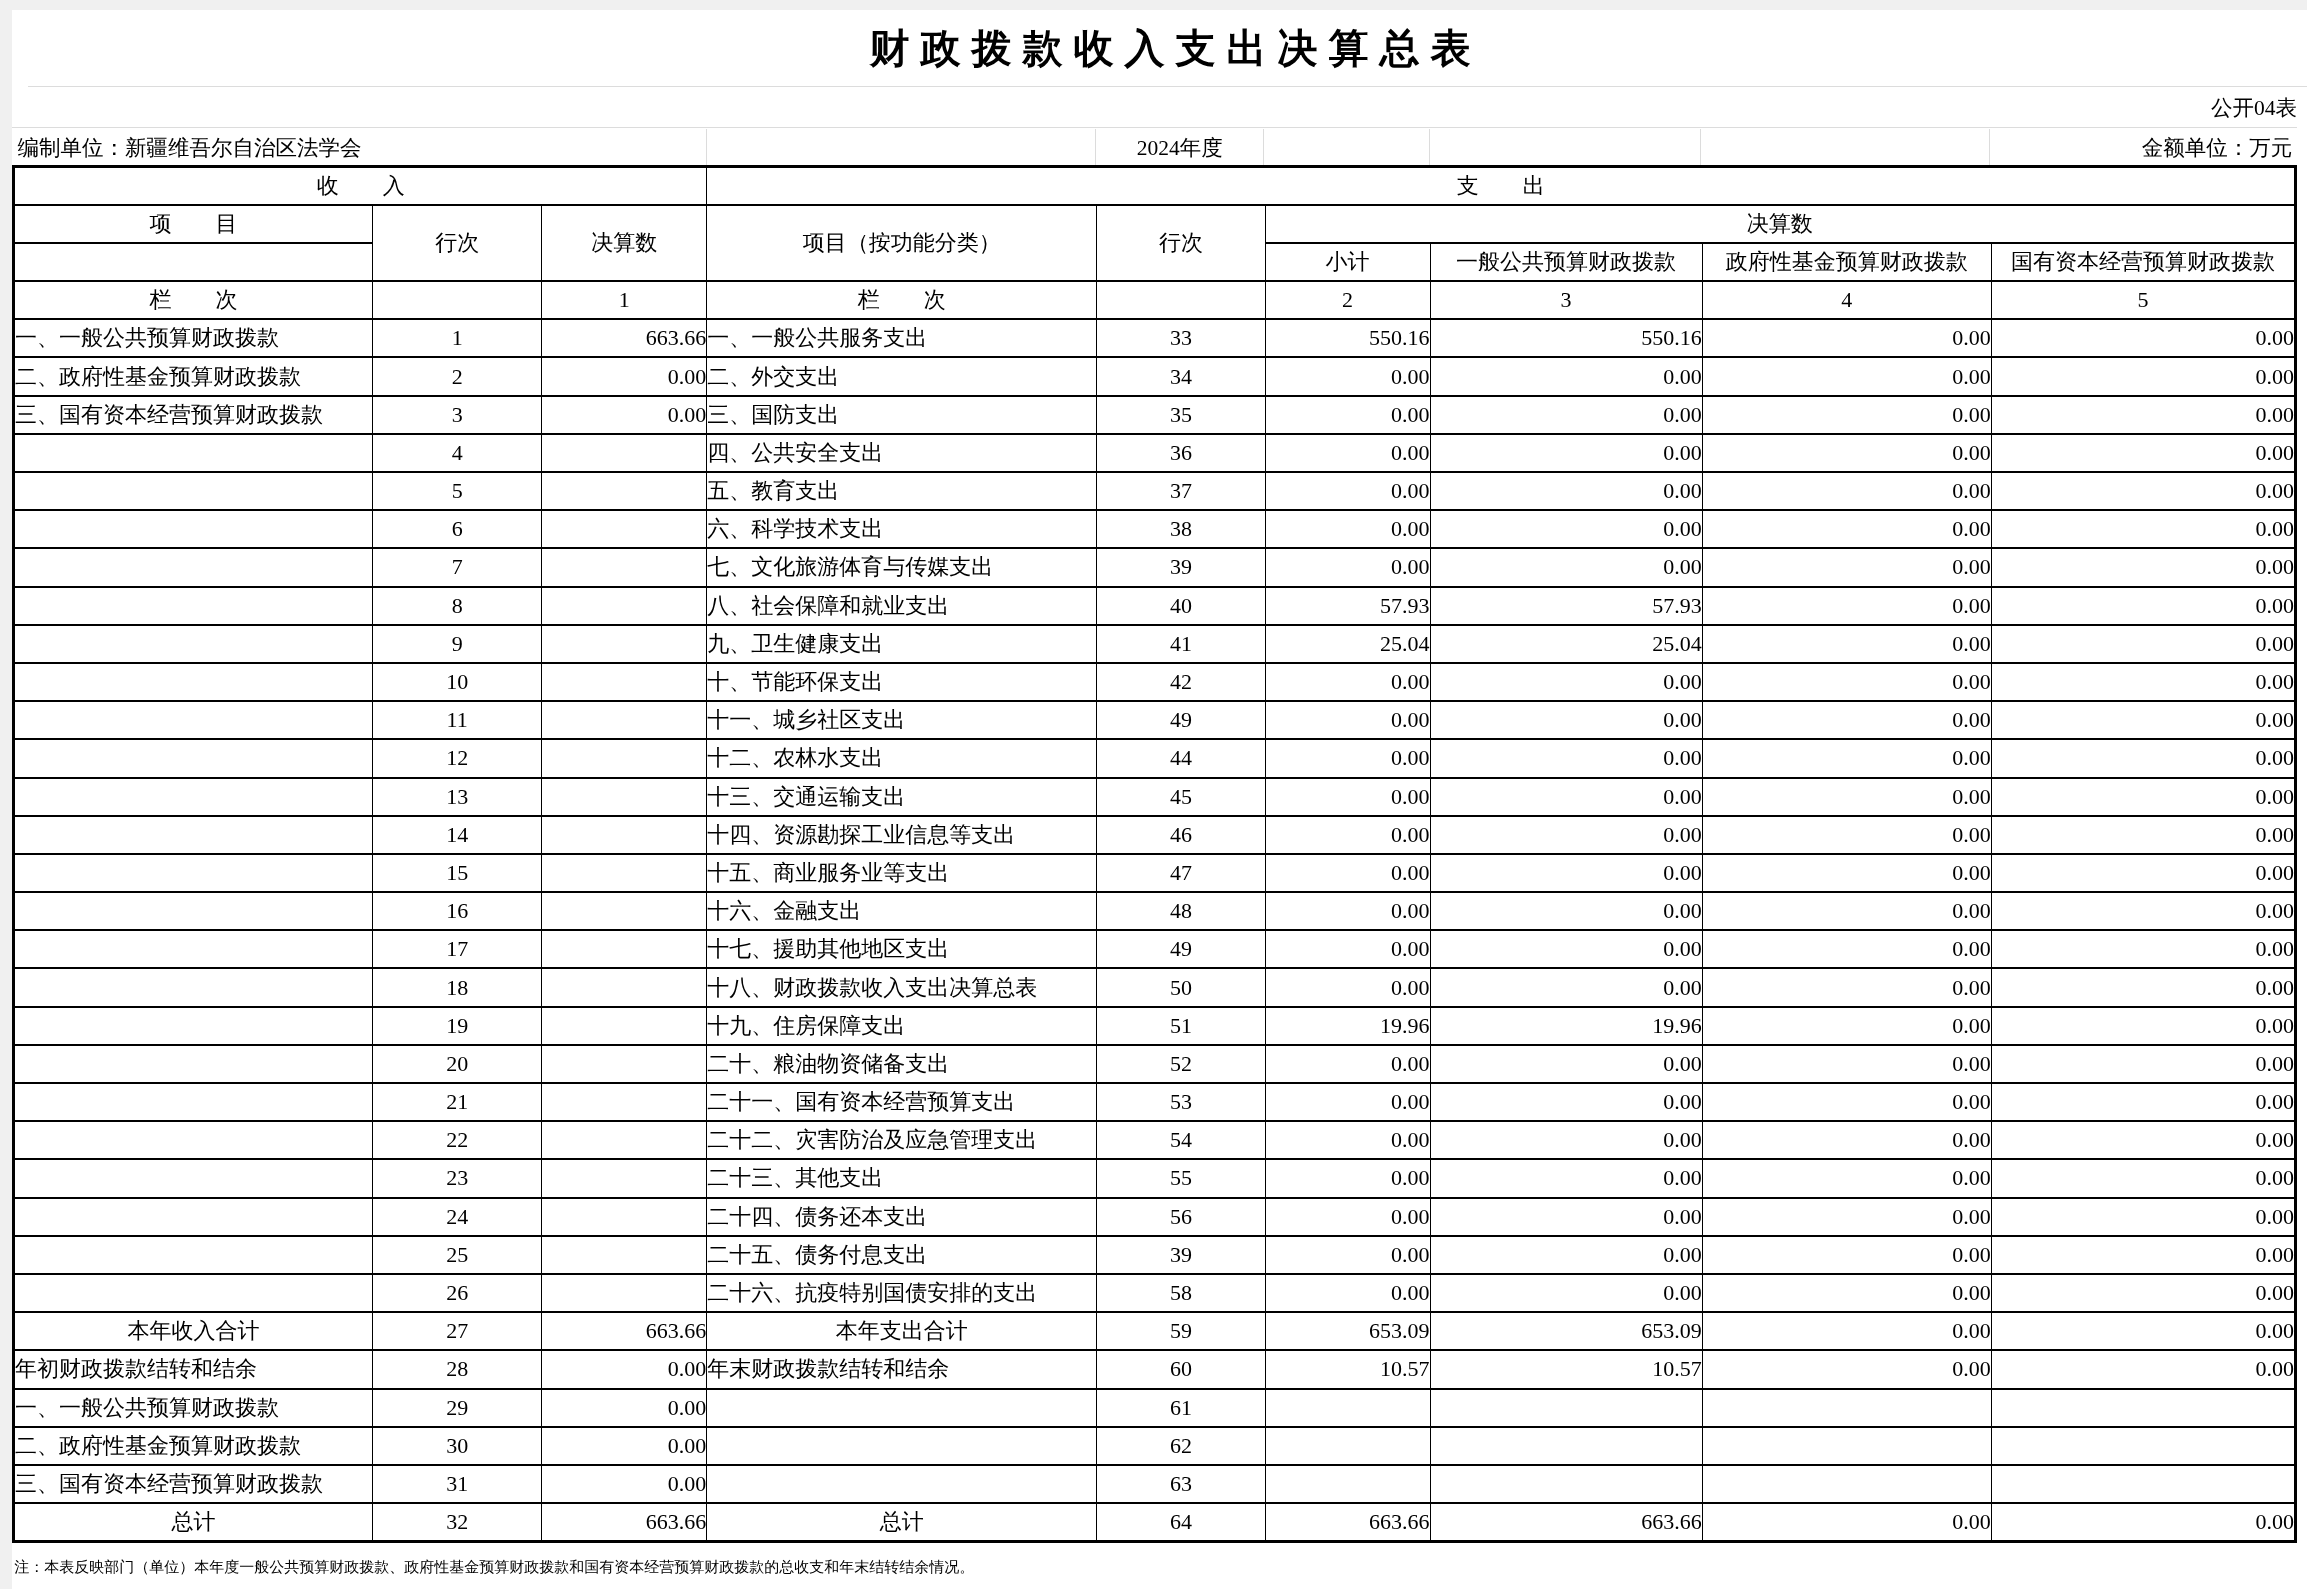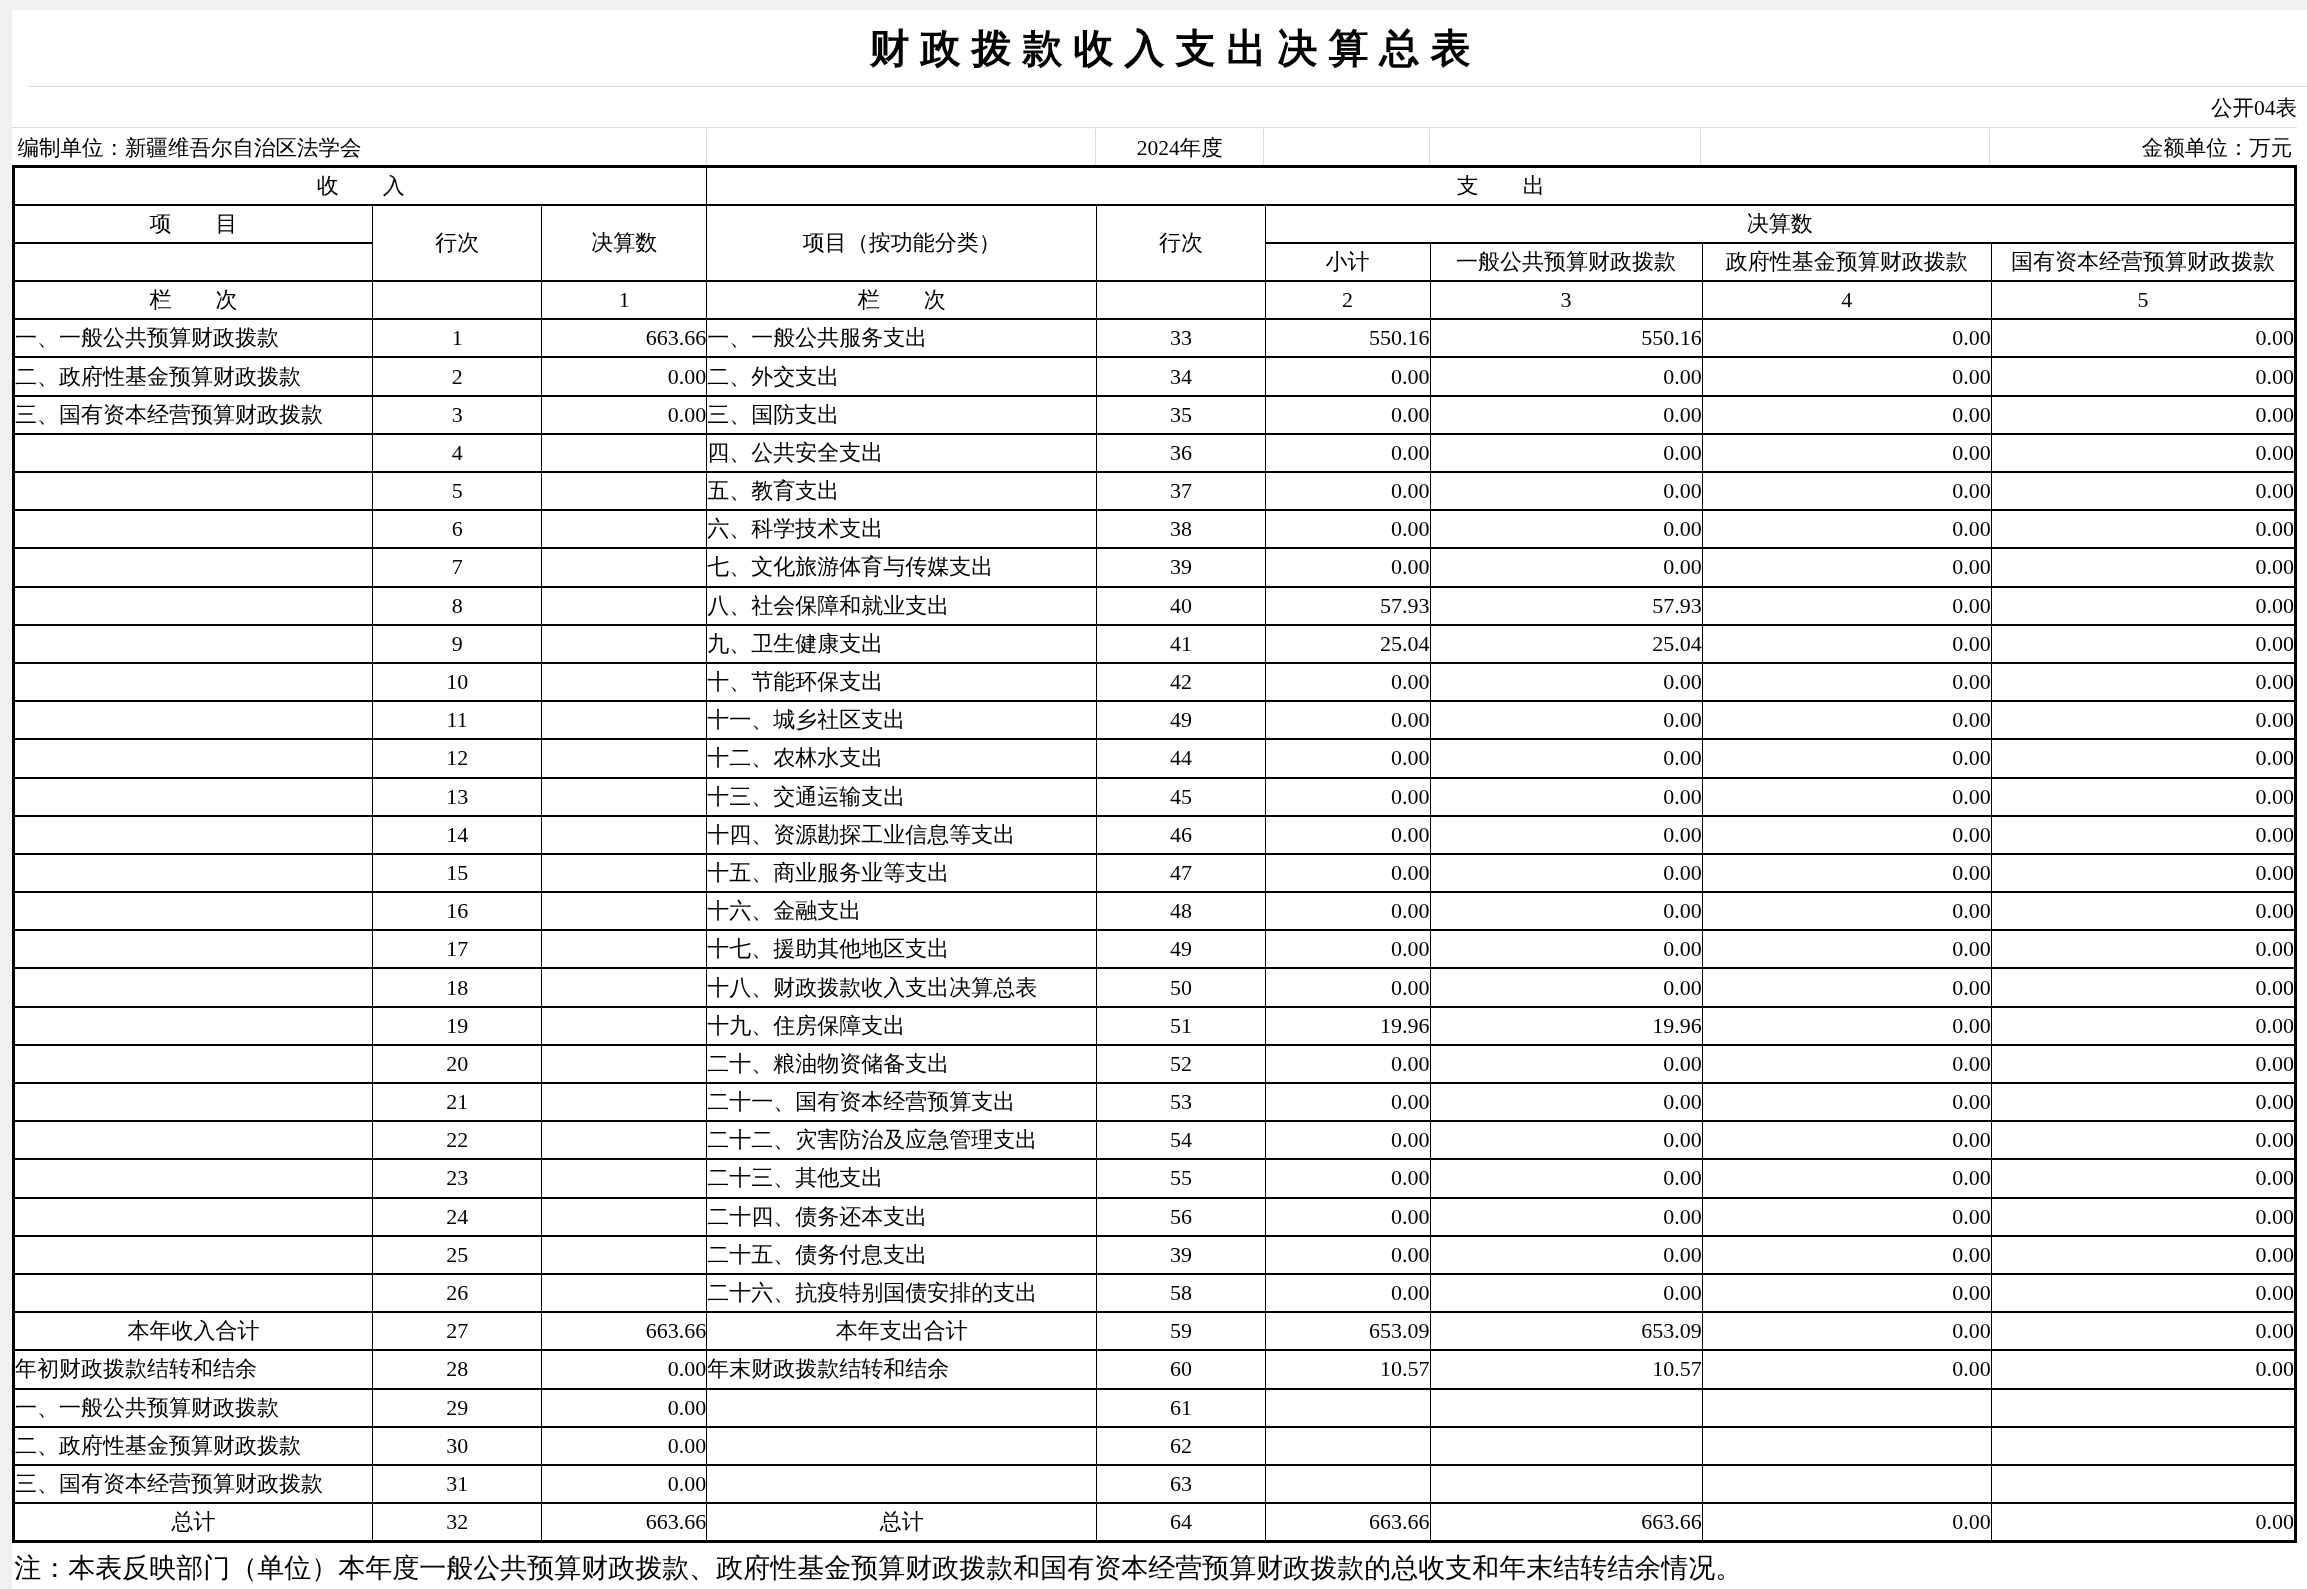--- a/index.html
+++ b/index.html
@@ -54,21 +54,21 @@
   tr.lanci-row{height:36px;}
   tr.sec-row td{border-bottom-width:3.2px;}
   tr.lanci-row td{border-bottom-width:3.2px;}
   td.hdr{background:#c0c0c0;text-align:center;}
   td.t-label{background:#c0c0c0;text-align:left;padding-left:3.2px;}
   td.t-label.center{text-align:center;padding-left:0;}
   td.t-line{background:#c0c0c0;text-align:center;}
   td.t-num{background:#fff;text-align:right;padding-right:8px;}
   .note-row{
     position:absolute;left:14.3px;top:1550px;width:2290px;height:35px;
-    display:flex;align-items:center;font-size:27px;
+    display:flex;align-items:center;font-size:15px;
   }
 </style>
 </head>
 <body>
 
 <div class="strip-top"></div>
 <div class="strip-left"></div>
 
 <div class="title-row">财政拨款收入支出决算总表</div>
 

